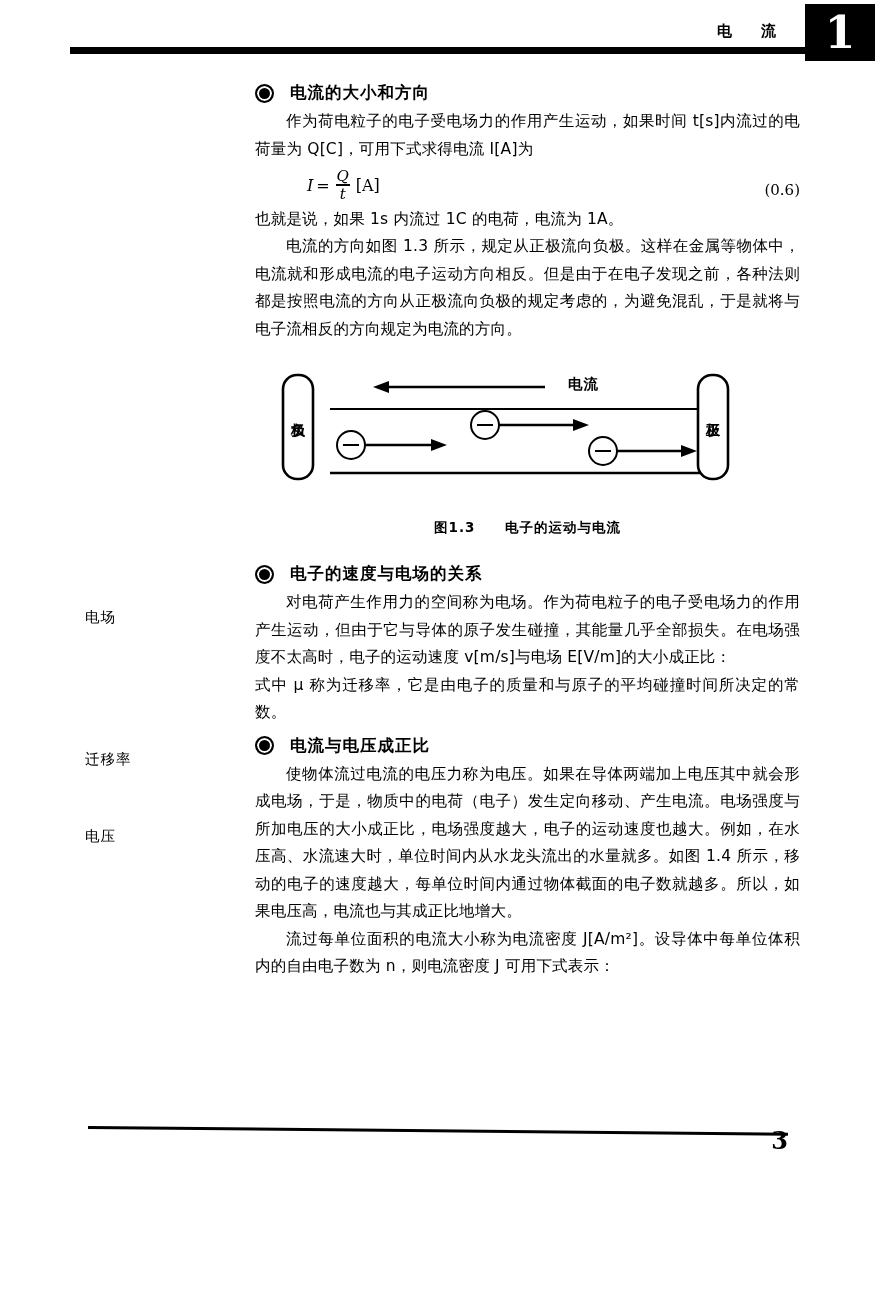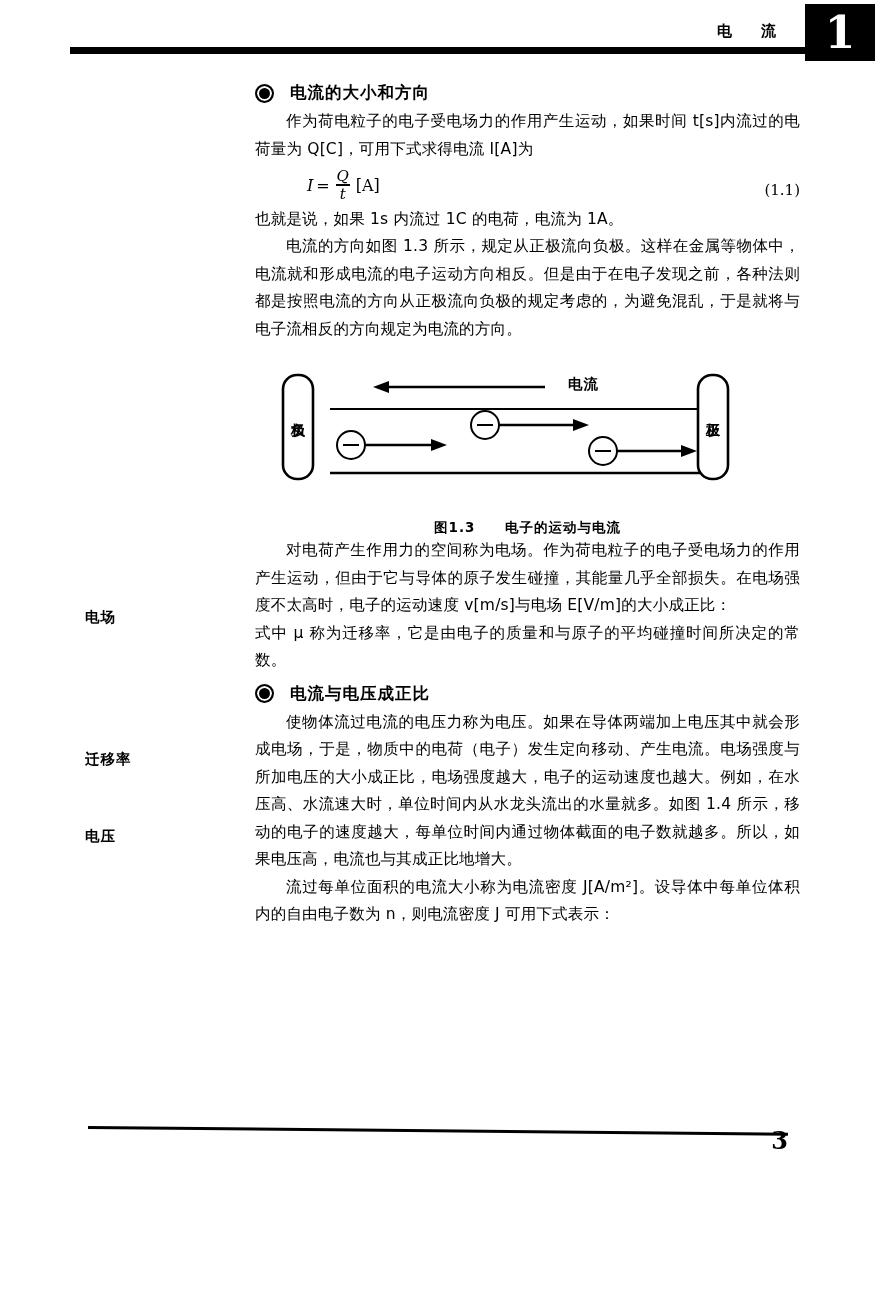--- a/index.html
+++ b/index.html
@@ -84,21 +84,21 @@
     position:absolute; left:88px; top:8px; width:700px; height:3px;
     background:#000; transform:rotate(0.55deg); transform-origin:left center;
   }
   .page-num {
     position:absolute; right:105px; top:8px;
     font-family:"DejaVu Serif","Liberation Serif",serif;
     font-size:24px; font-weight:bold;
   }
 
   .margin-note {
-    font-size:14.5px; font-weight:bold; letter-spacing:1px; position:absolute;
+    font-size:14.5px; font-weight:normal; letter-spacing:1px; position:absolute;
   }
 </style>
 </head>
 <body>
 
 <div class="page">
 
   <div class="header">
     <div class="header-rule"></div>
     <div class="header-title">电　流</div>
@@ -128,21 +128,21 @@
       <span class="eq">
         <span class="ital">I</span>
         <span>=</span>
         <span class="frac">
           <span class="num ital">Q</span>
           <span class="bar"></span>
           <span class="den">t</span>
         </span>
         <span>[A]</span>
       </span>
-      <span class="eqnum">(1.1)</span>
+      <span class="eqnum">(0.6)</span>
     </div>
 
     <p class="para">也就是说，如果 1s 内流过 1C 的电荷，电流为 1A。</p>
     <p class="para indent">电流的方向如图 1.3 所示，规定从正极流向负极。这样在金属等物体中，电流就和形成电流的电子运动方向相反。但是由于在电子发现之前，各种法则都是按照电流的方向从正极流向负极的规定考虑的，为避免混乱，于是就将与电子流相反的方向规定为电流的方向。</p>
 
     <div class="figure">
       <svg width="545" height="150" viewBox="0 0 545 150">
 
         <line x1="75" y1="42" x2="445" y2="42" stroke="#000" stroke-width="2"></line>
         <line x1="75" y1="106" x2="445" y2="106" stroke="#000" stroke-width="2.6"></line>
@@ -181,20 +181,24 @@
       </div>
       <div style="position:absolute; left:305px; top:8px; font-size:14.5px; font-weight:bold; letter-spacing:1px;padding-left:8px;">电流</div>
     </div>
 
     <div class="fig-caption">
       <span>图1.3</span>
       <span style="display:inline-block; width:18px;"></span>
       <span>电子的运动与电流</span>
     </div>
 
+    <h2 class="section" style="margin-top:26px;">
+      <span class="bullet"></span>
+      <span>电子的速度与电场的关系</span>
+    </h2>
 
     <p class="para indent">对电荷产生作用力的空间称为电场。作为荷电粒子的电子受电场力的作用产生运动，但由于它与导体的原子发生碰撞，其能量几乎全部损失。在电场强度不太高时，电子的运动速度 v[m/s]与电场 E[V/m]的大小成正比：</p>
 
 
     <p class="para">式中 μ 称为迁移率，它是由电子的质量和与原子的平均碰撞时间所决定的常数。</p>
 
     <h2 class="section" style="margin-top:8px;align-items:center;">
       <span class="bullet"></span>
       <span>电流与电压成正比</span>
     </h2>

